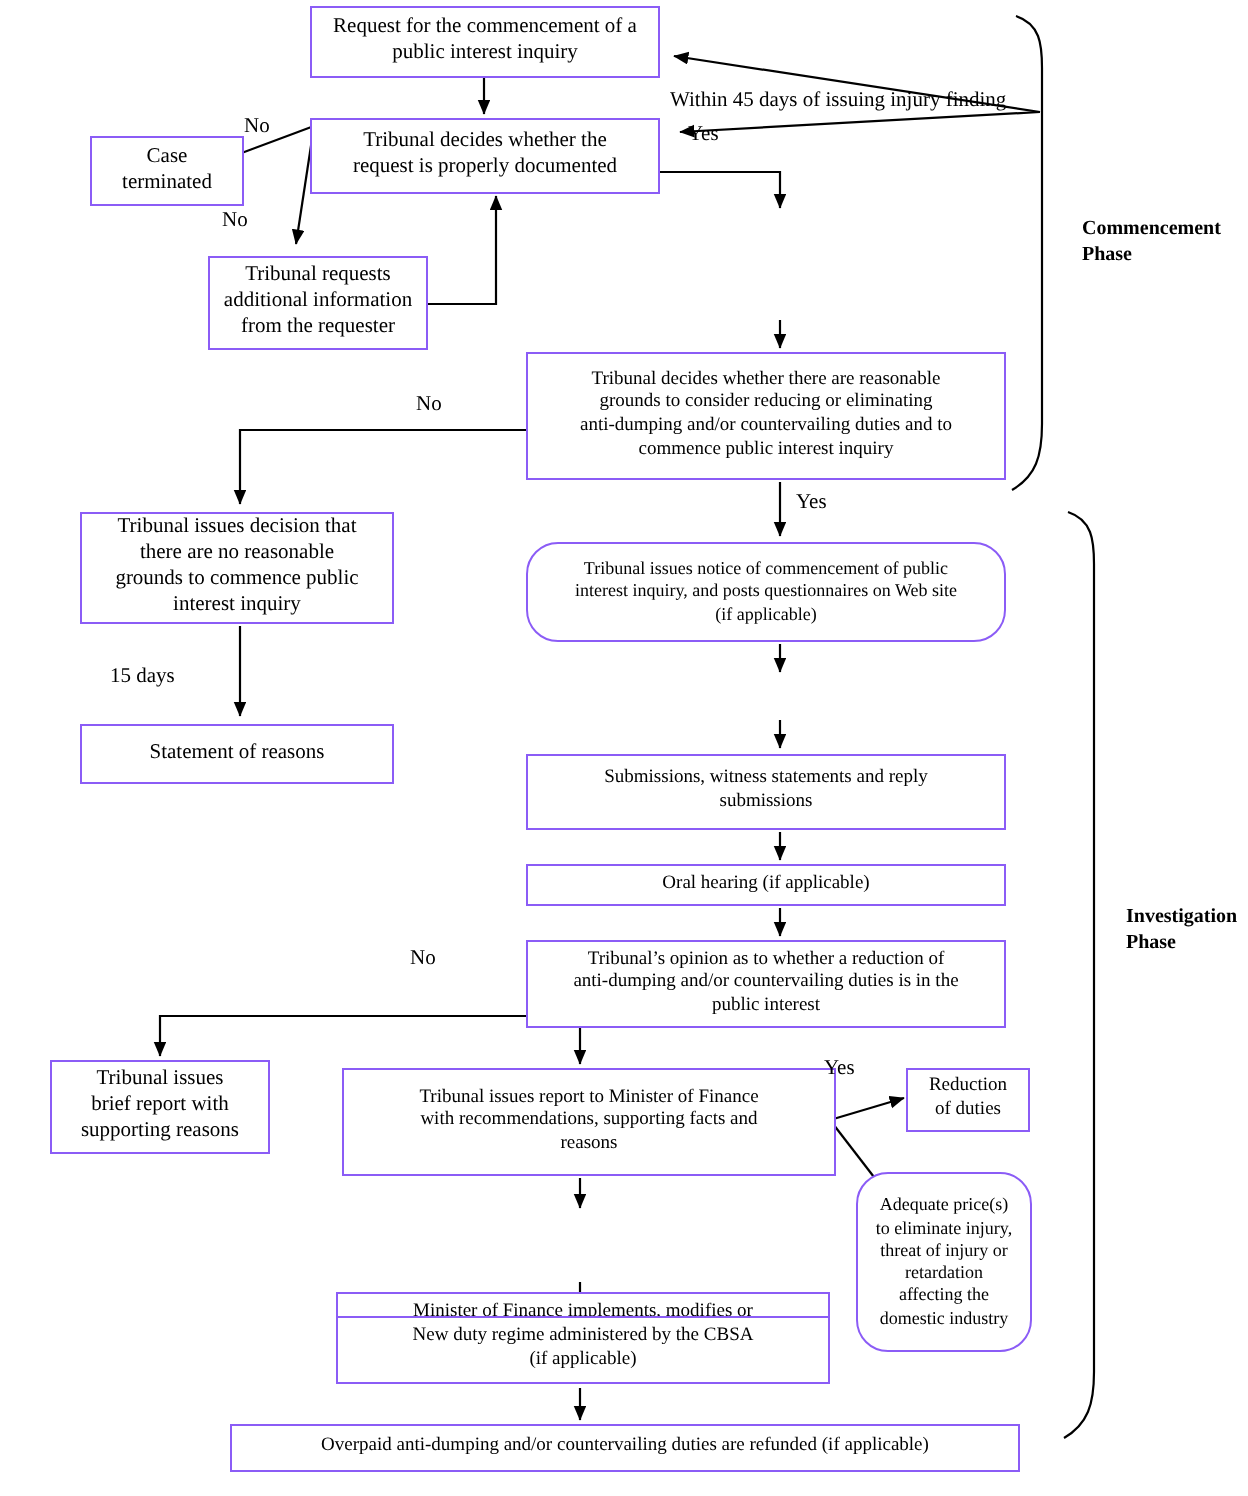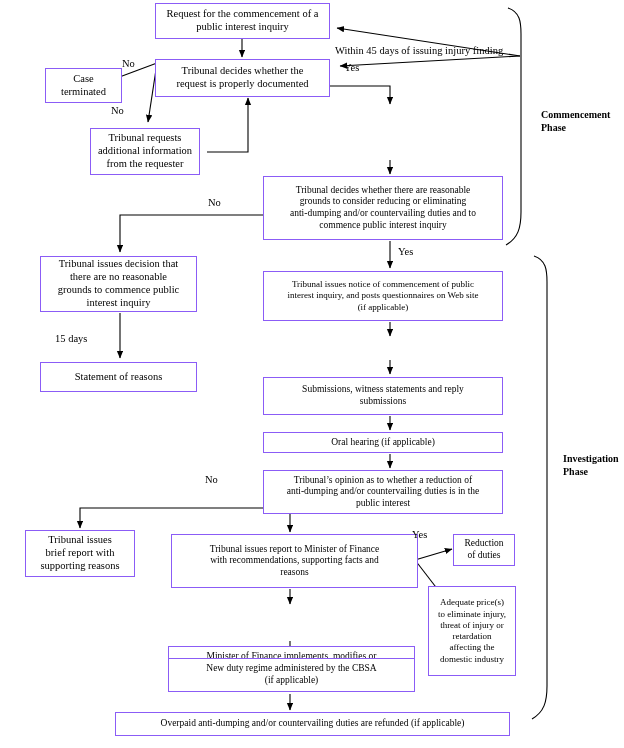--- a/index.html
+++ b/index.html
@@ -26,21 +26,21 @@
     justify-content: center;
     text-align: center;
     color: #000000;
     font-size: 10.5px;
     line-height: 1.22;
     padding: 2px 3px;
     white-space: pre-line;
     z-index: 3;
   }
   .node.small { font-size: 9.5px; line-height: 1.22; }
-  .node.tiny  { font-size: 9px;  line-height: 1.25; }
+  .node.tiny  { font-size: 9px;  line-height: 1.25; border-radius: 16px; }
   .edge-label {
     position: absolute;
     font-size: 10.5px;
     color: #000000;
     white-space: nowrap;
     z-index: 4;
     font-family: "Liberation Serif", "DejaVu Serif", serif;
   }
   .phase-label {
     position: absolute;
@@ -136,21 +136,21 @@
 
   <div class="node" style="left:155px; top:3px; width:175px; height:36px;">Request for the commencement of a
 public interest inquiry</div>
 
   <div class="node" style="left:155px; top:59px; width:175px; height:38px;">Tribunal decides whether the
 request is properly documented</div>
 
   <div class="node" style="left:45px; top:68px; width:77px; height:35px;">Case
 terminated</div>
 
-  <div class="node" style="left:90px; top:128px; width:110px; height:47px;">Tribunal requests
+  <div class="node" style="left:104px; top:128px; width:110px; height:47px;">Tribunal requests
 additional information
 from the requester</div>
 
 
   <div class="node small" style="left:263px; top:176px; width:240px; height:64px;">Tribunal decides whether there are reasonable
 grounds to consider reducing or eliminating
 anti-dumping and/or countervailing duties and to
 commence public interest inquiry</div>
 
   <div class="node" style="left:40px; top:256px; width:157px; height:56px;">Tribunal issues decision that

